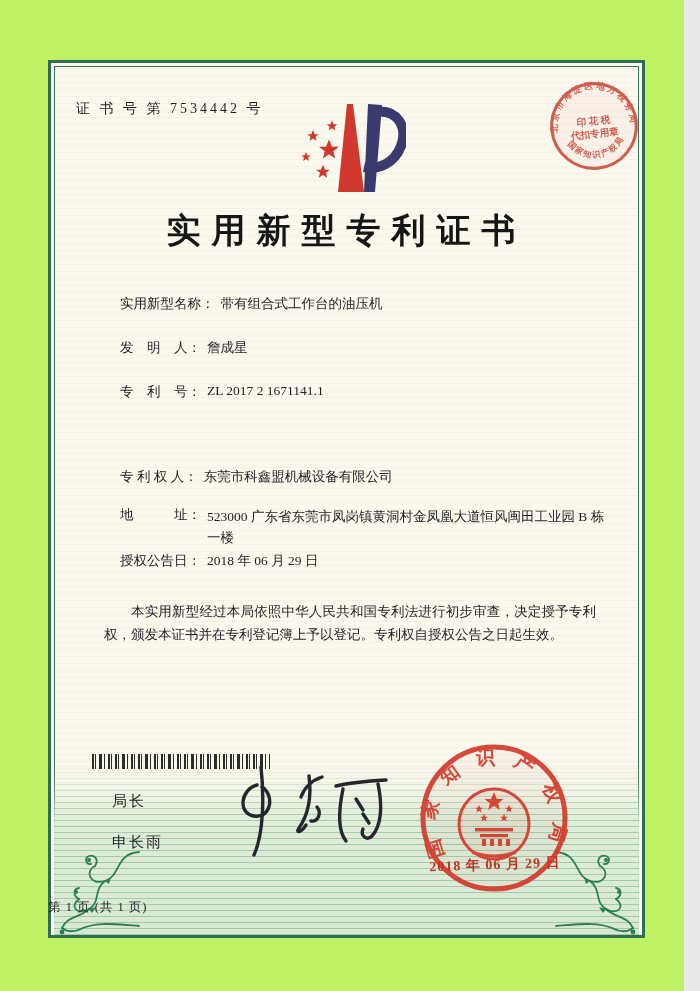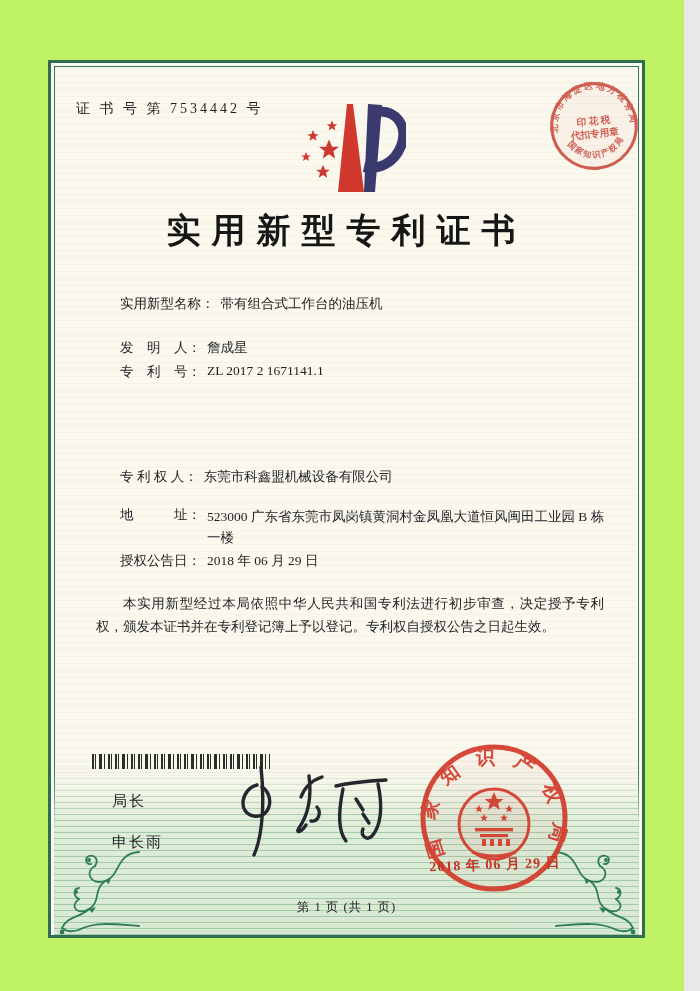--- a/index.html
+++ b/index.html
@@ -20,34 +20,34 @@
   .logo{position:absolute;left:286px;top:100px;}
   .title{position:absolute;left:48px;top:208px;width:597px;text-align:center;
          font-size:34px;font-weight:600;letter-spacing:11px;color:#161616;}
   .field{position:absolute;left:88px;font-size:13.5px;display:flex;margin-left:32px;}
   .field .lab{flex:0 0 auto;white-space:pre;}
   .field .val{margin-left:6px;}
   .field .val.wrap{display:inline-block;width:400px;line-height:21px;vertical-align:top;}
   .grant-right{position:absolute;left:362px;top:0;}
   .body-text{position:absolute;left:88px;top:584px;width:524px;font-size:13.5px;
              line-height:23px;text-align:justify;}
-  .body-text p{margin:8px;text-indent:2em;font-family:Liberation Serif, serif;}
+  .body-text p{margin:16px;text-indent:2em;font-family:Liberation Serif, serif;}
   .barcode{position:absolute;left:92px;top:754px;width:178px;height:15px;
      background:repeating-linear-gradient(90deg,
        #2a2d2a 0 2px, transparent 2px 3px, #2a2d2a 3px 4px, transparent 4px 7px,
        #2a2d2a 7px 10px, transparent 10px 12px, #2a2d2a 12px 13px, transparent 13px 16px,
        #2a2d2a 16px 18px, transparent 18px 19px, #2a2d2a 19px 20px, transparent 20px 23px);}
   .director{position:absolute;left:112px;top:792px;font-size:15px;letter-spacing:2px;}
   .director .nm{display:block;margin-top:22px;}
   .sig{position:absolute;left:205px;top:755px;}
   .seal{position:absolute;left:418px;top:742px;opacity:.92;}
   .seal-date{position:absolute;left:422px;top:856px;width:146px;text-align:center;
      color:#c23325;font-size:14px;letter-spacing:1px;transform:rotate(-2deg);font-weight:600;}
   .tax-stamp{position:absolute;left:548px;top:80px;opacity:.88;transform:rotate(-6deg);}
-  .footer{position:absolute;left:48px;top:899px;width:597px;text-align:center;font-size:12.5px;letter-spacing:1px;}
+  .footer{position:absolute;left:48px;top:899px;width:597px;font-size:12.5px;letter-spacing:1px;}
   .flourish{position:absolute;top:846px;}
   .flourish.left{left:53px;}
   .flourish.right{left:554px;transform:scaleX(-1);}
   svg{display:block;}
 </style>
 </head>
 <body>
 
 <div class="page">
 
@@ -130,21 +130,21 @@
   <div class="title">实用新型专利证书</div>
 
   <div class="field" style="top:295px">
     <span class="lab">实用新型名称：</span>
     <span class="val">带有组合式工作台的油压机</span>
   </div>
   <div class="field" style="top:339px">
     <span class="lab">发　明　人：</span>
     <span class="val">詹成星</span>
   </div>
-  <div class="field" style="top:363px">
+  <div class="field" style="top:383px">
     <span class="lab">专　利　号：</span>
     <span class="val">ZL 2017 2 1671141.1</span>
   </div>
   <div class="field" style="top:468px">
     <span class="lab">专 利 权 人：</span>
     <span class="val">东莞市科鑫盟机械设备有限公司</span>
   </div>
   <div class="field" style="top:506px">
     <span class="lab">地　　　址：</span>
     <span class="val wrap">523000 广东省东莞市凤岗镇黄洞村金凤凰大道恒风闽田工业园 B 栋一楼</span>

